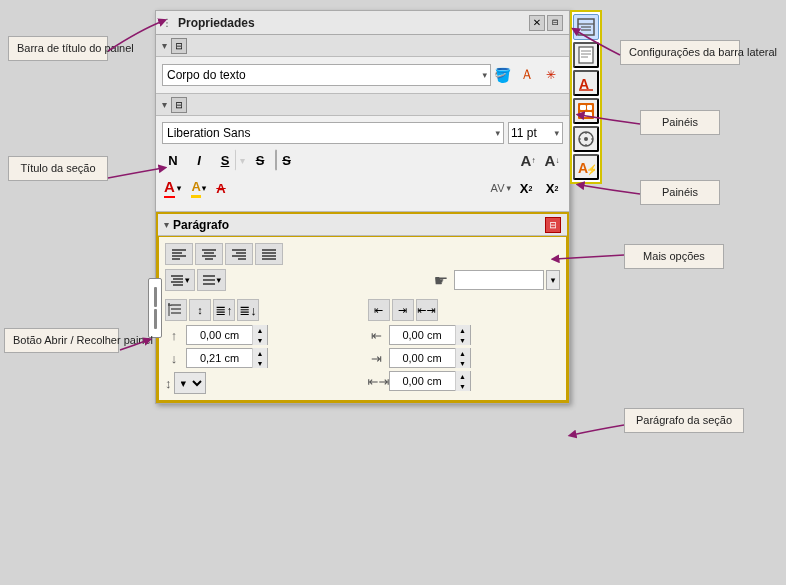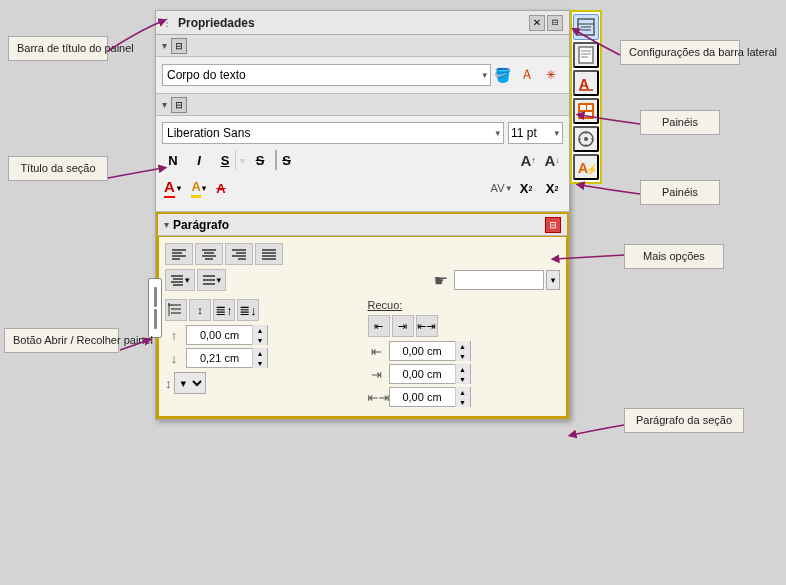--- a/index.html
+++ b/index.html
@@ -625,21 +625,20 @@
           </div>
           <div class="last-row">
             <span style="font-size:13px; color:#555;">↕</span>
             <select class="last-dropdown">
               <option>▾</option>
             </select>
           </div>
         </div>
 
         <div class="col-section">
-          <div class="col-title">Recuo:</div>
           <div class="spacing-icons">
             <button class="sp-icon" style="font-size:11px;">⇤</button>
             <button class="sp-icon" style="font-size:11px;">⇥</button>
             <button class="sp-icon" style="font-size:11px;">⇤⇥</button>
           </div>
           <div class="input-row">
             <span class="row-icon">⇤</span>
             <div class="spin-input">
               <input class="spin-value" type="text" value="0,00 cm" style="">
               <div class="spin-arrows">

